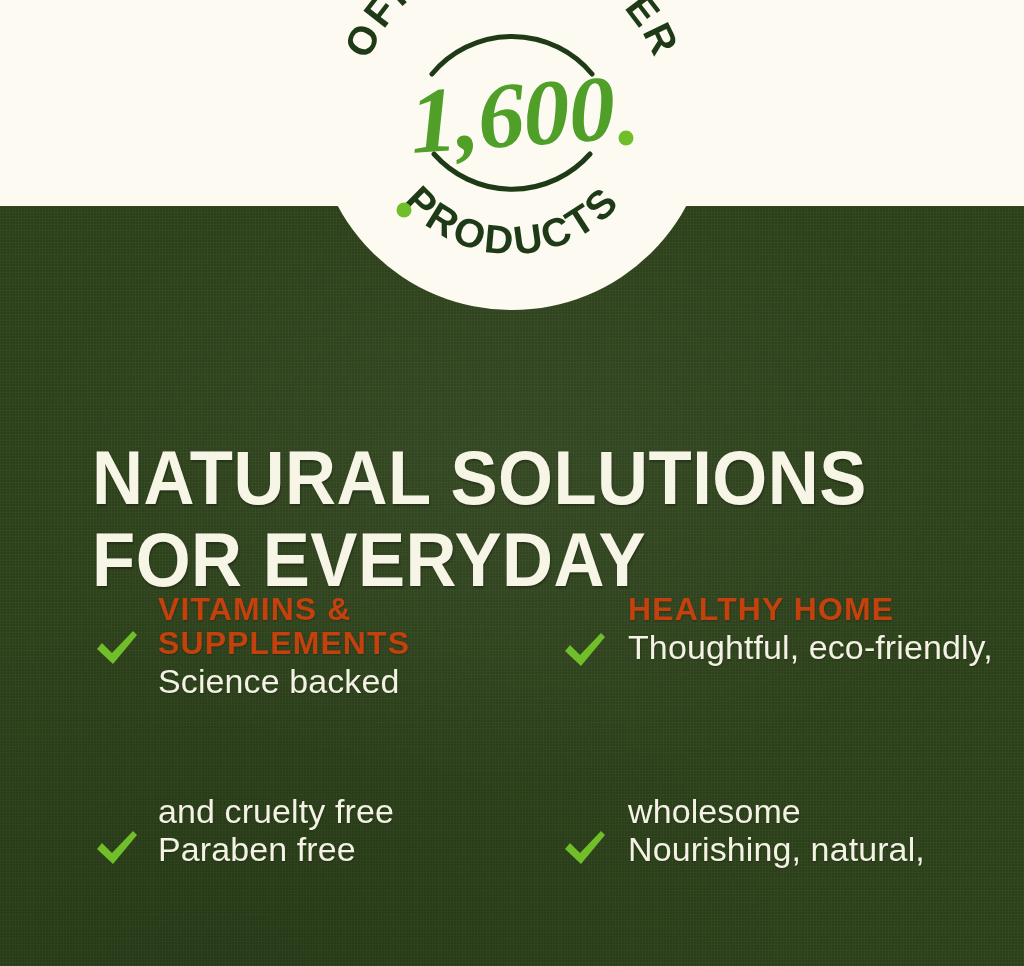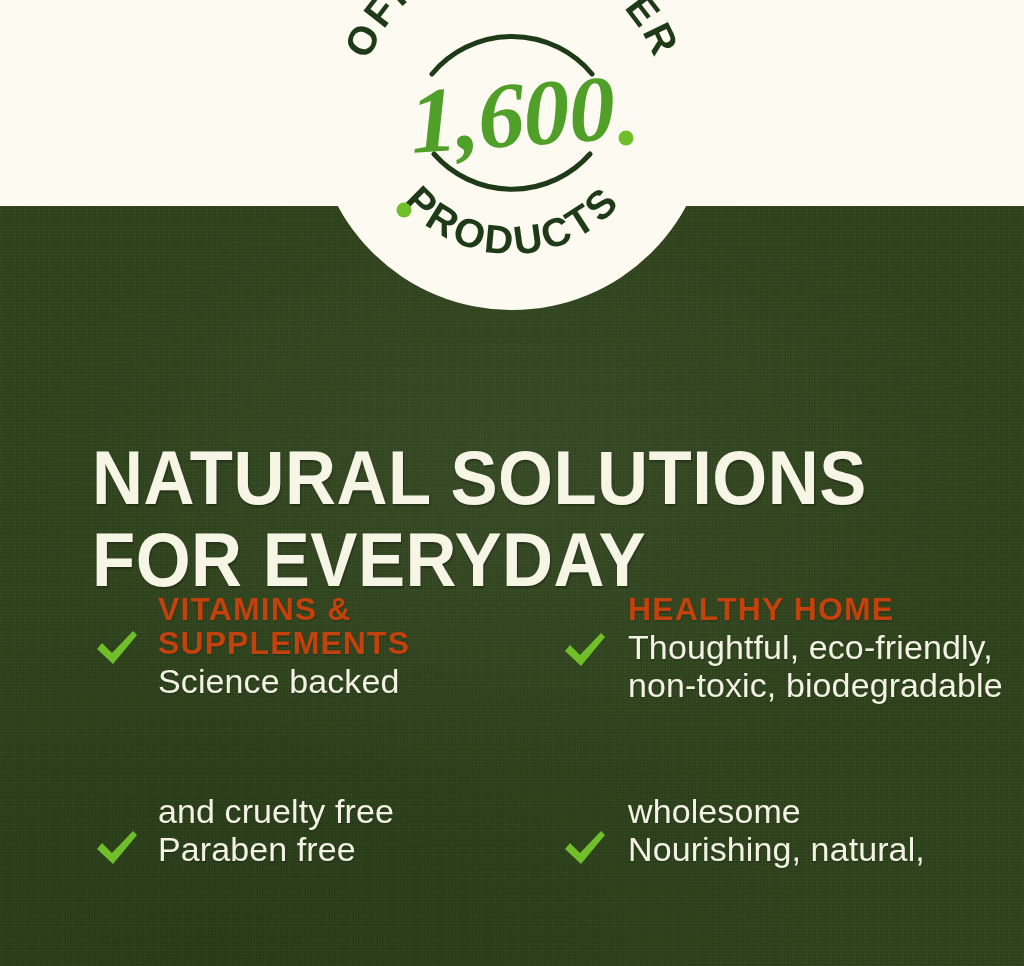--- a/index.html
+++ b/index.html
@@ -243,21 +243,20 @@
       <span class="check">
         <svg viewBox="0 0 46 40">
             <path d="M3 21 L8 15 L18 25 L39 3 L43 7 L19 36 Z" fill="#6FBE2A"></path>
           </svg>
       </span>
       <div class="b-title">
         <span>HEALTHY HOME</span>
       </div>
       <p class="b-desc">
         <span>Thoughtful, eco-friendly,</span>
-        <span>non-toxic, biodegradable</span>
       </p>
     </div>
 
     <div class="benefit b3">
       <span class="check">
         <svg viewBox="0 0 46 40">
             <path d="M3 21 L8 15 L18 25 L39 3 L43 7 L19 36 Z" fill="#6FBE2A"></path>
           </svg>
       </span>
       <p class="b-desc">

